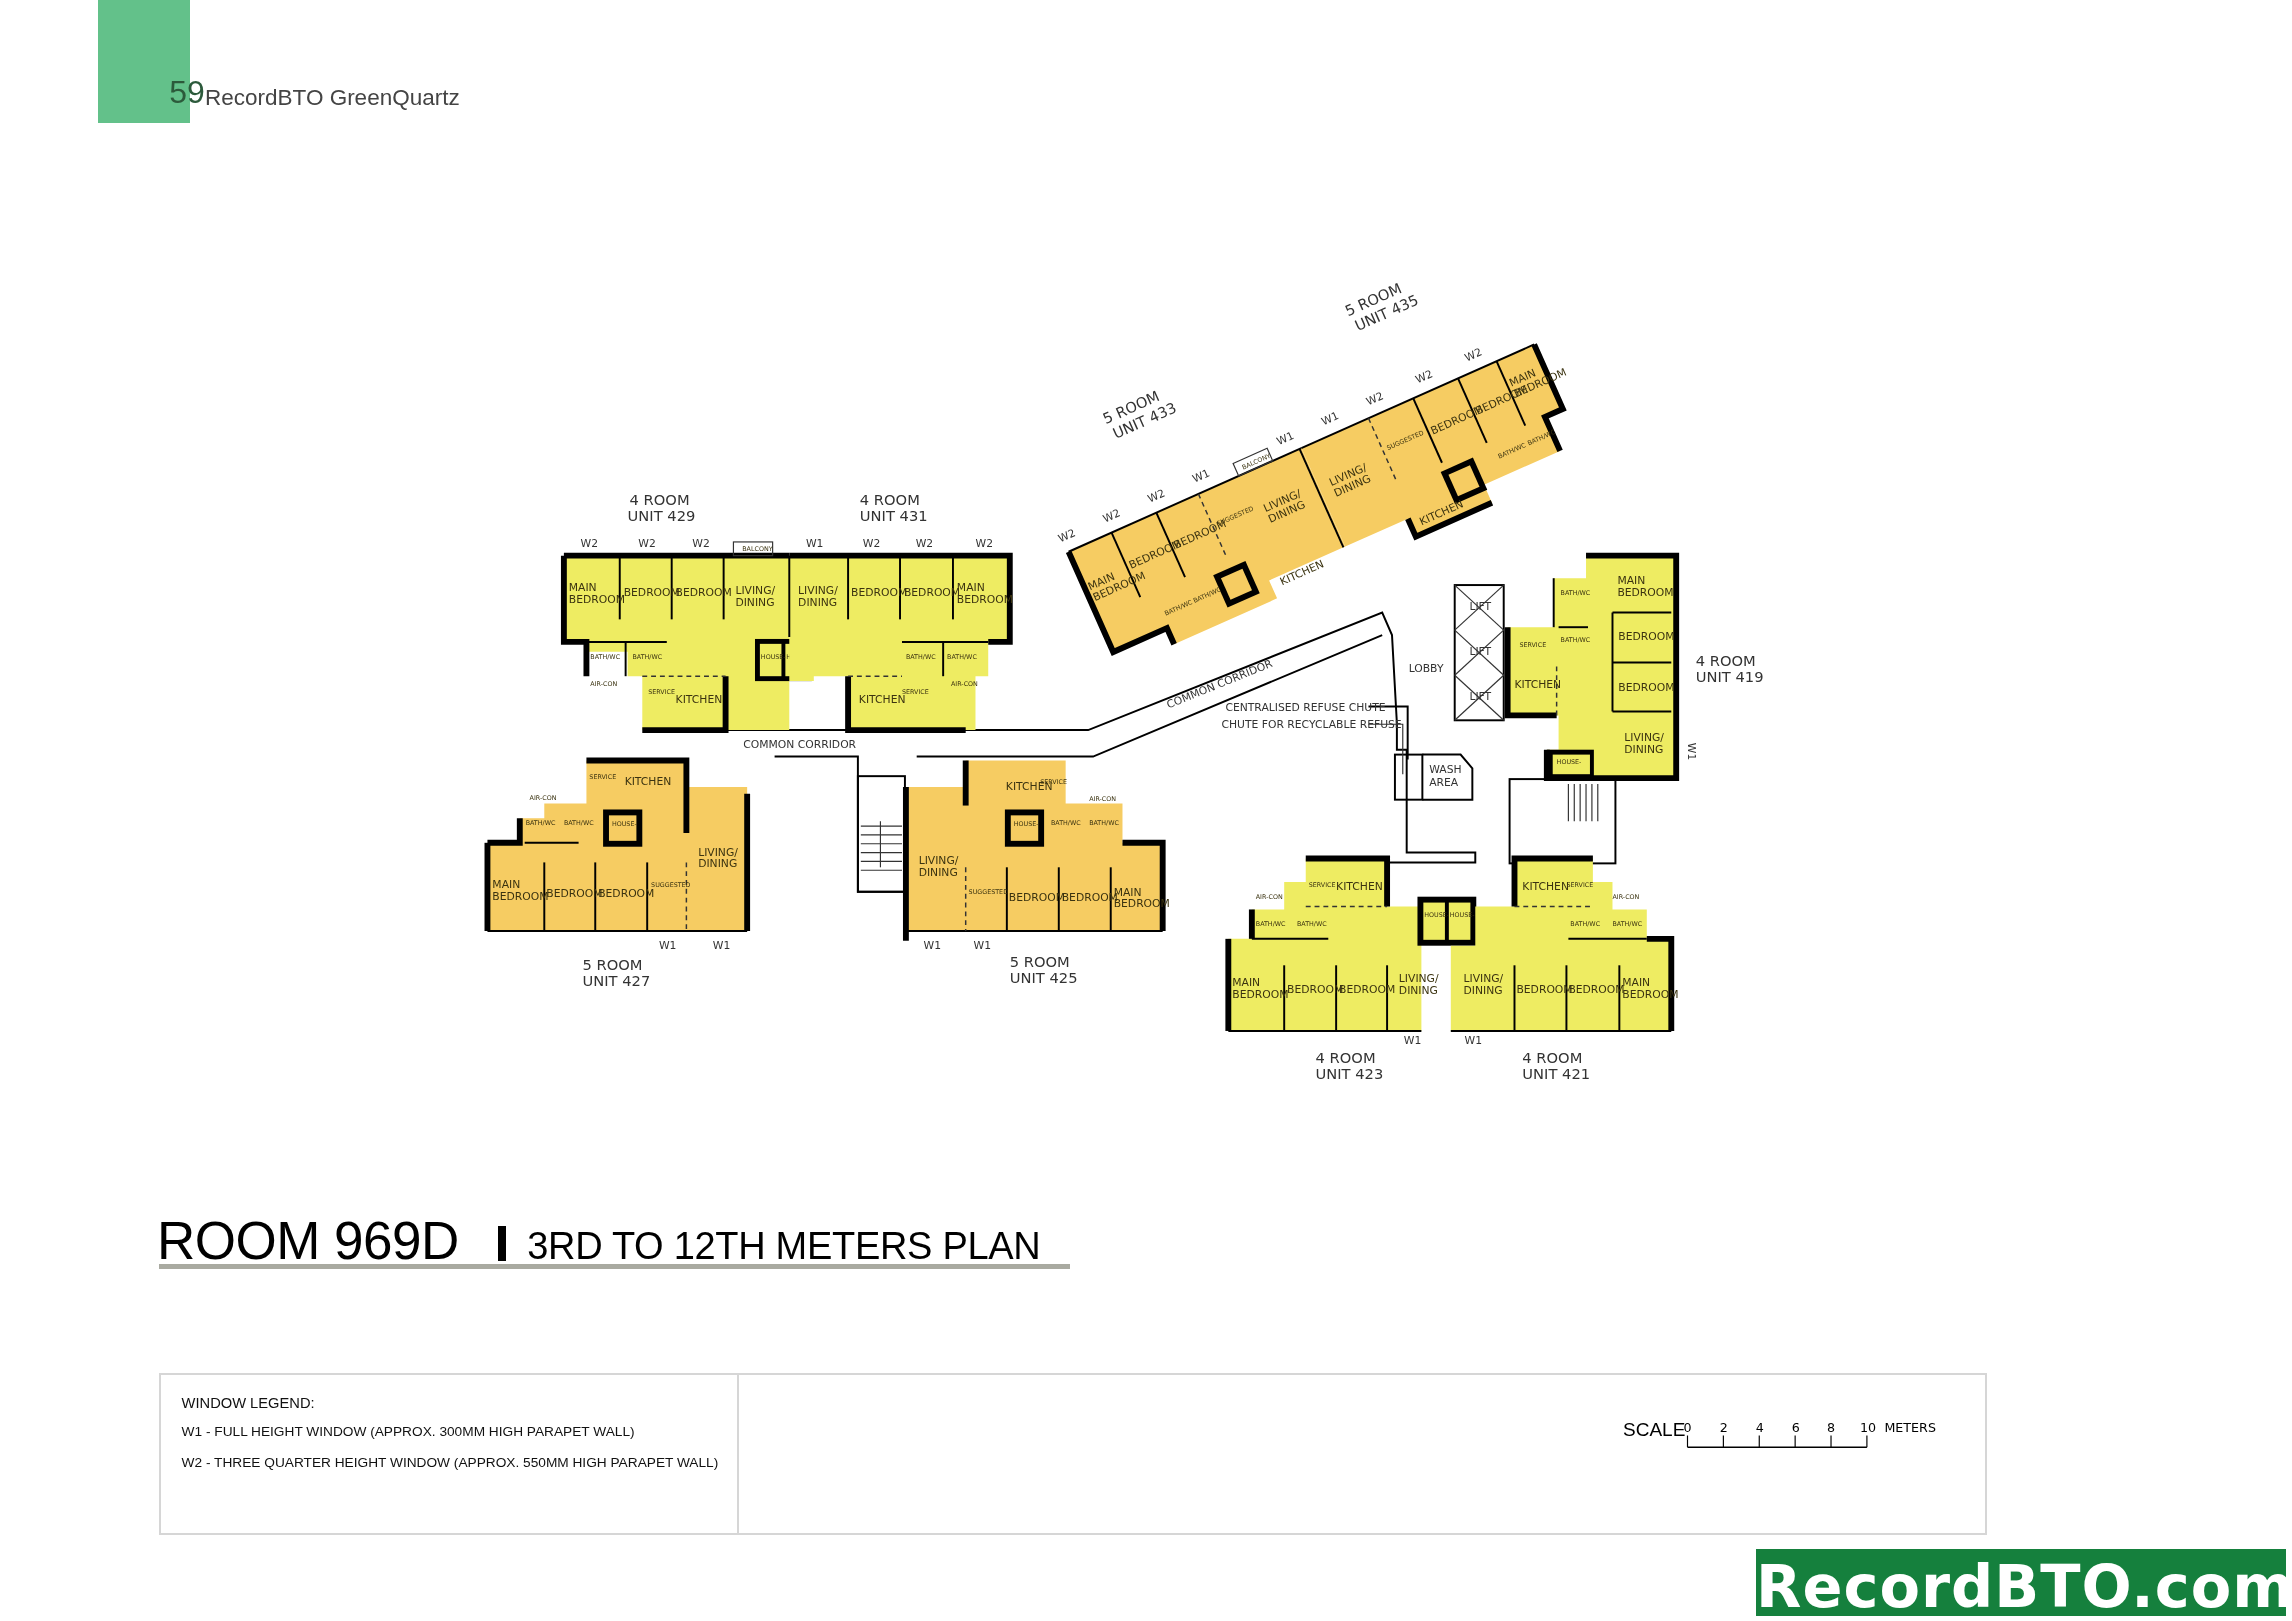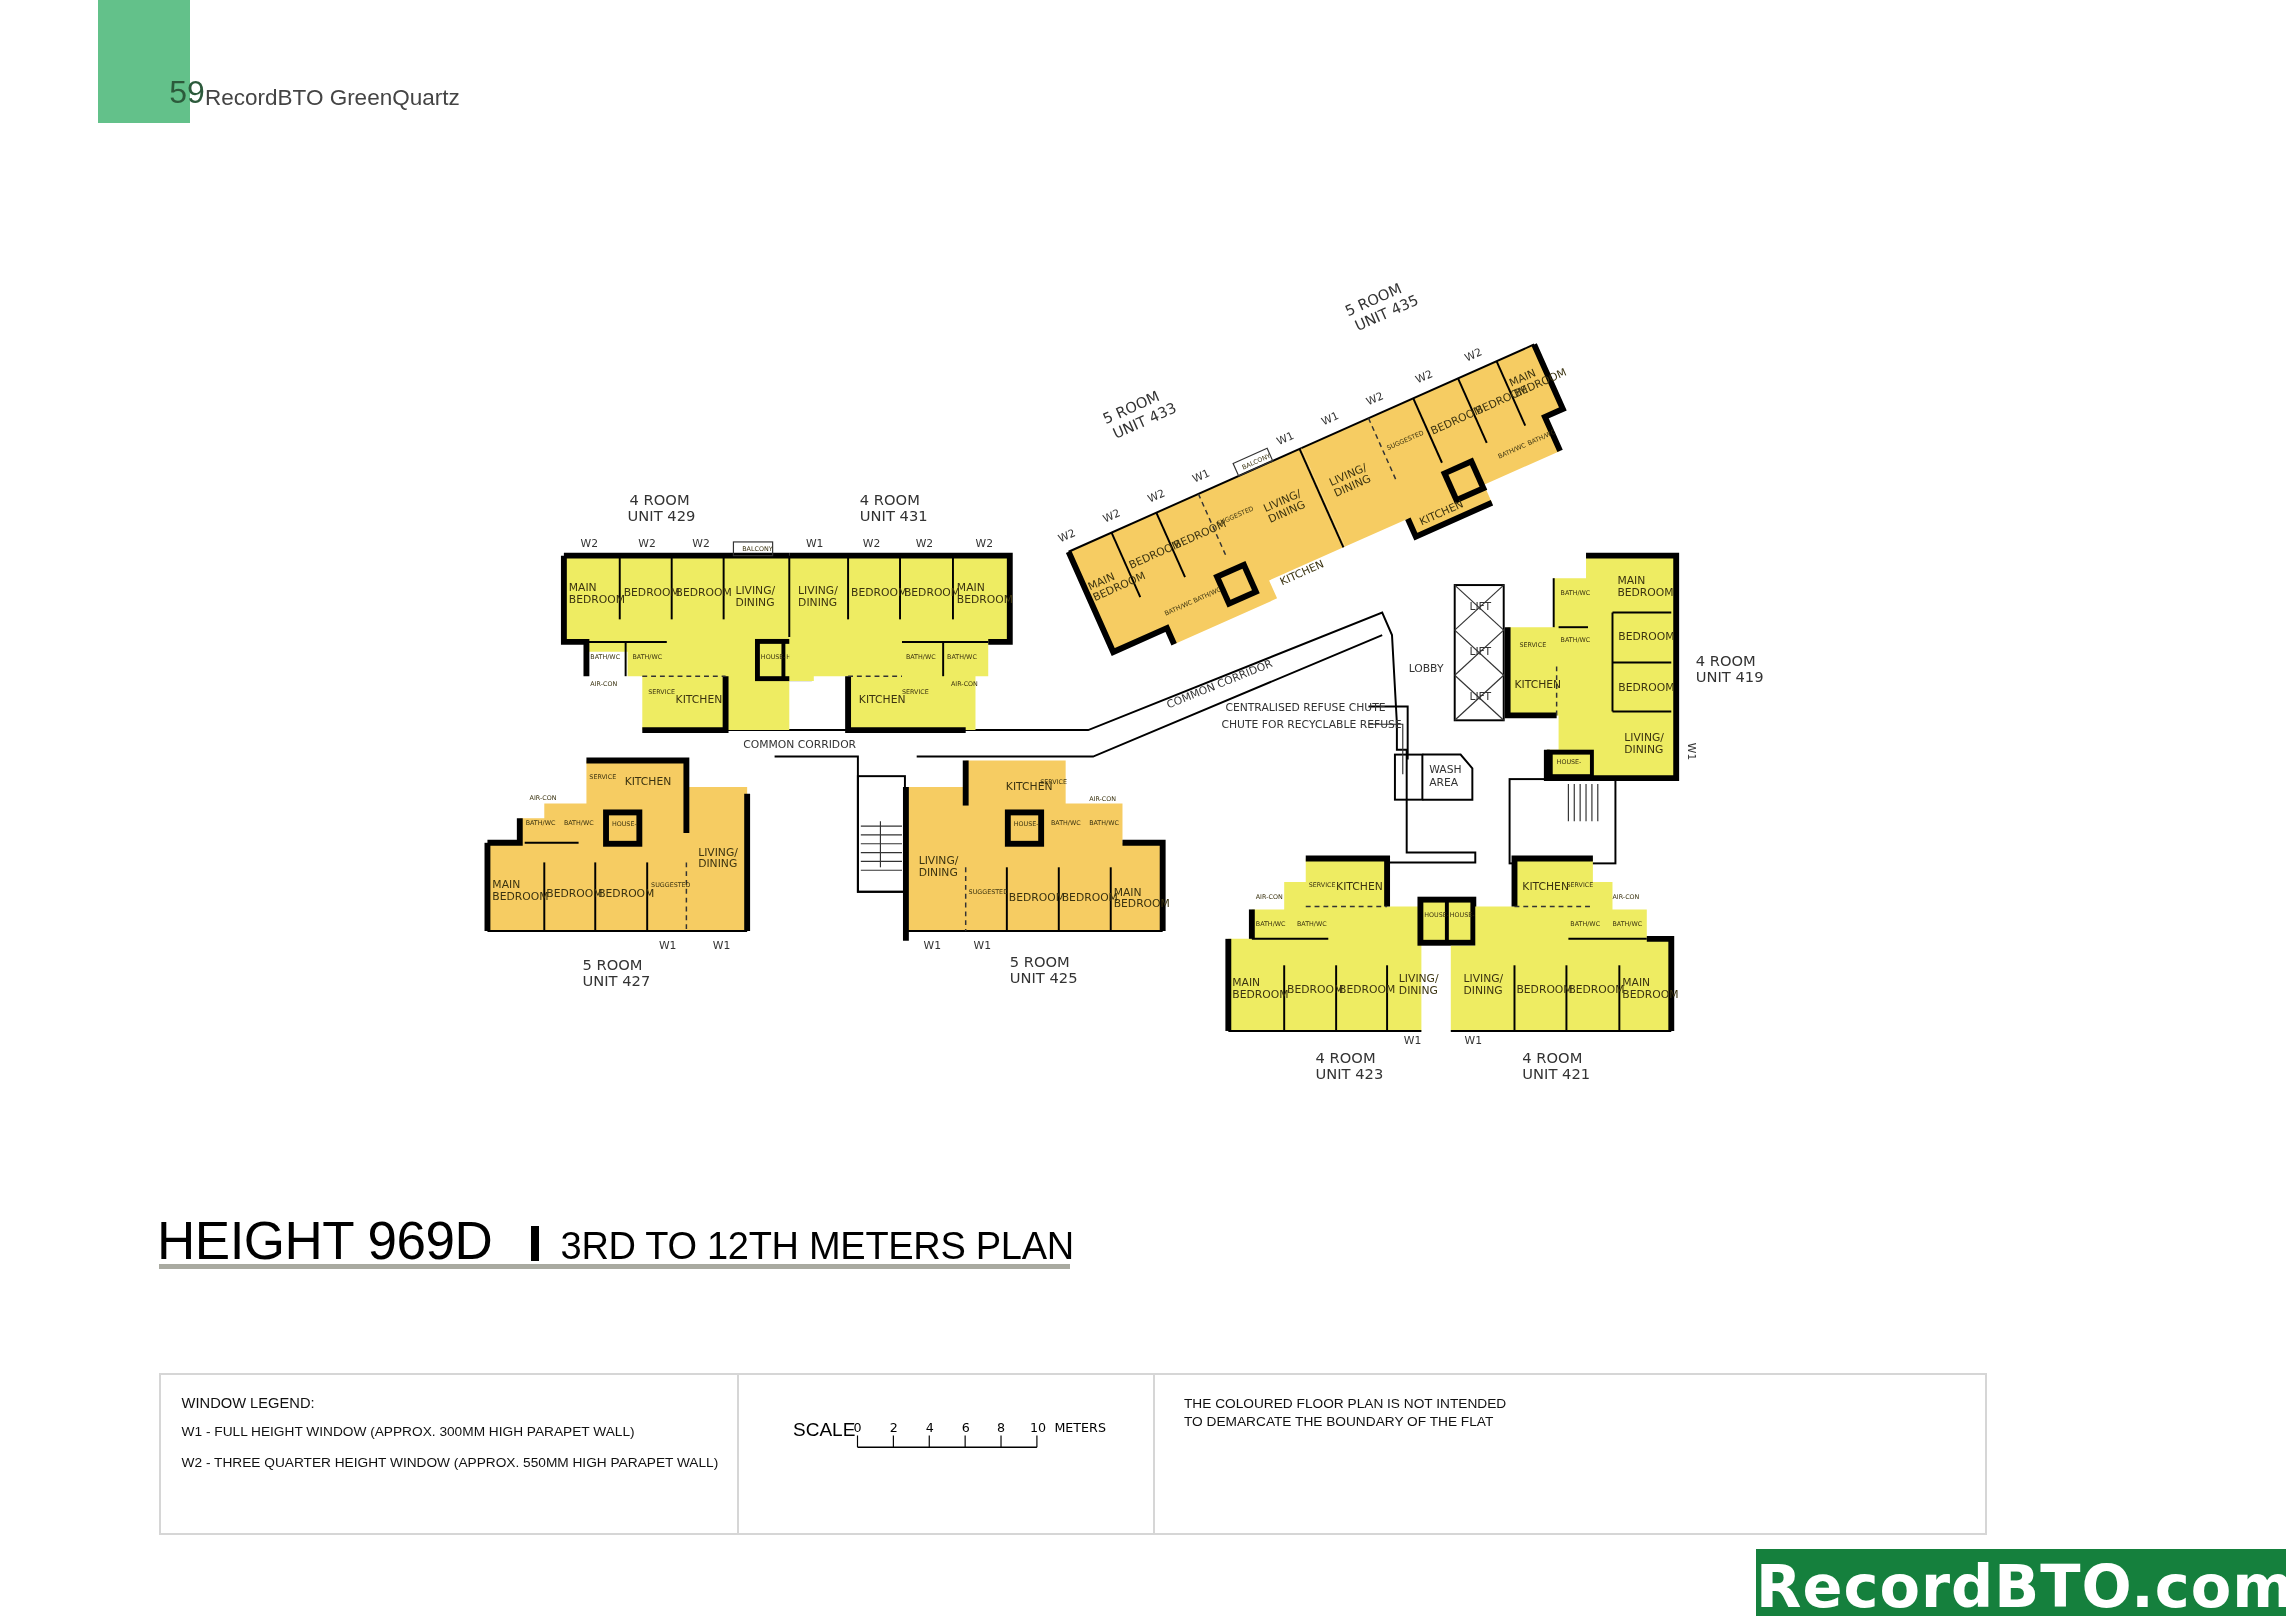--- a/index.html
+++ b/index.html
@@ -384,21 +384,21 @@
     <text class="rl" x="1600" y="1013">BEDROOM</text>
     <text class="rl" x="1655" y="1006">MAIN</text>
     <text class="rl" x="1655" y="1018">BEDROOM</text>
     <text class="wl" x="1494" y="1065">W1</text>
     <text class="ul" x="1553" y="1085">4 ROOM</text>
     <text class="ul" x="1553" y="1101">UNIT 421</text>
   </g>
 </svg>
 
 <div class="title-wrap">
-  <span class="title-main">HEIGHT 969D</span><span class="title-sep"></span><span class="title-sub">3RD TO 12TH METERS PLAN</span>
+  <span class="title-main">ROOM 969D</span><span class="title-sep"></span><span class="title-sub">3RD TO 12TH METERS PLAN</span>
 </div>
 <div class="title-rule"></div>
 
 <div class="legend">
   <div class="cell c1">
     <div class="legend-heading">WINDOW LEGEND:</div>
     <div class="legend-line" style="top:49px;">W1 -  FULL HEIGHT WINDOW (APPROX. 300MM HIGH PARAPET WALL)</div>
     <div class="legend-line" style="top:80px;">W2 -  THREE QUARTER HEIGHT WINDOW (APPROX. 550MM HIGH PARAPET WALL)</div>
   </div>
   <div class="cell c3">
@@ -415,20 +415,16 @@
       <line x1="194" y1="20" x2="194" y2="32" stroke="#000" stroke-width="1.2"></line>
       <text x="6" y="16" font-size="13" font-family="Liberation Sans, sans-serif">0</text>
       <text x="43" y="16" font-size="13" font-family="Liberation Sans, sans-serif">2</text>
       <text x="80" y="16" font-size="13" font-family="Liberation Sans, sans-serif">4</text>
       <text x="117" y="16" font-size="13" font-family="Liberation Sans, sans-serif">6</text>
       <text x="153" y="16" font-size="13" font-family="Liberation Sans, sans-serif">8</text>
       <text x="187" y="16" font-size="13" font-family="Liberation Sans, sans-serif">10</text>
       <text x="212" y="16" font-size="13" font-family="Liberation Sans, sans-serif">METERS</text>
     </svg>
   </div>
-  <div class="cell c4">
-    <div class="note" style="left:29px; top:20.6px;">THE COLOURED FLOOR PLAN IS NOT INTENDED</div>
-    <div class="note" style="left:29px; top:39px;">TO DEMARCATE THE BOUNDARY OF THE FLAT</div>
-  </div>
 </div>
 
 <div class="watermark">RecordBTO.com</div>
 
 
 </body></html>

